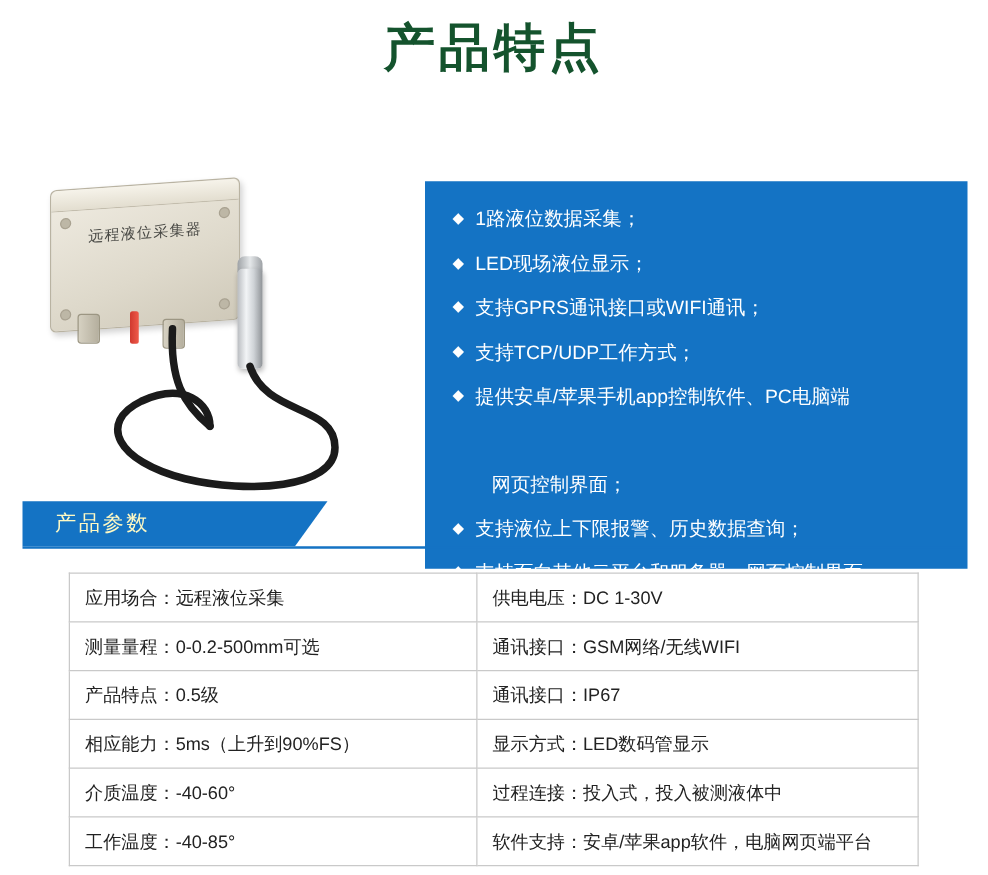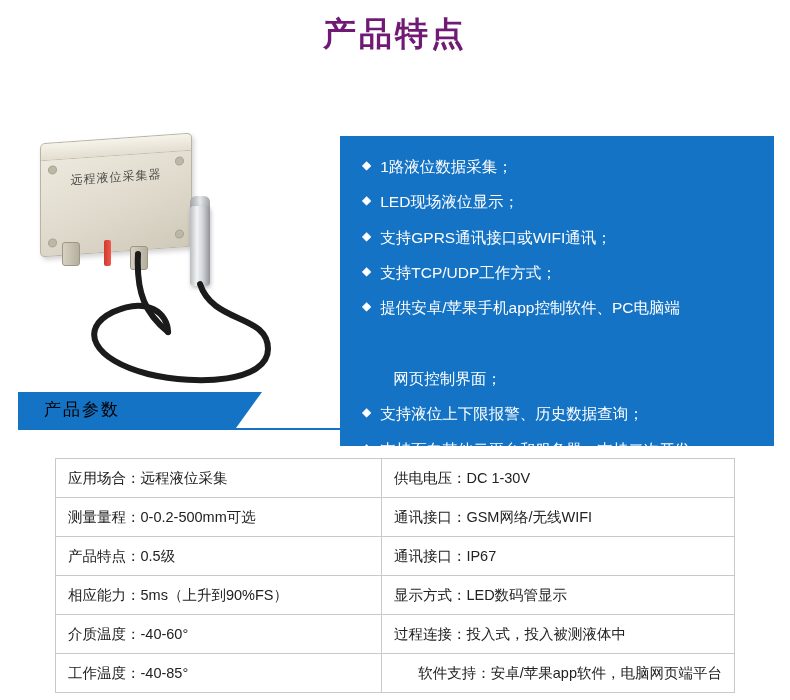--- a/index.html
+++ b/index.html
@@ -11,22 +11,22 @@
     height: 700px;
     background: #ffffff;
     font-family: "Liberation Sans", sans-serif;
     overflow: hidden;
     position: relative;
   }
 
   
   .page-title {
     text-align: center;
-    color: #701a75;
-    font-size: 33px;
+    color: #14532d;
+    font-size: 41px;
     font-weight: bold;
     letter-spacing: 3px;
     padding-top: 14px;
     line-height: 1.2;
   }
 
   
   .feature-section {
     position: relative;
     height: 330px;
@@ -163,21 +163,21 @@
     height: 44px;
     margin-top: 8px;
   }
   .params-banner {
     position: absolute;
     left: 18px;
     top: 0;
     width: 218px;
     height: 36px;
     background: #1473c4;
-    color: #000000;
+    color: #fef9c3;
     font-size: 17px;
     letter-spacing: 2px;
     line-height: 36px;
     padding-left: 26px;
     box-sizing: border-box;
   }
   .params-banner::after {
     content: "";
     position: absolute;
     right: -26px;
@@ -205,21 +205,21 @@
     color: #222222;
   }
   .params-table td {
     border: 1px solid #c9c9c9;
     height: 38px;
     padding: 0 12px;
     white-space: nowrap;
   }
   .params-table td.col-left { width: 48%; }
   .params-table td.col-right { width: 52%; }
-  .params-table td.center { text-align: right; }
+  .params-table td.center { text-align: left; }
 </style>
 </head>
 <body>
 
 <div class="page-title">产品特点</div>
 
 <div class="feature-section">
 
   <div class="product-photo">
 
@@ -275,21 +275,21 @@
       </span>
     </div>
 
     <div class="feature-item">
       <span class="bullet-diamond">◆</span>
       <span class="feature-text">支持液位上下限报警、历史数据查询；</span>
     </div>
 
     <div class="feature-item">
       <span class="bullet-diamond">◆</span>
-      <span class="feature-text">支持面向其他云平台和服务器，支持二次开发。</span>
+      <span class="feature-text">支持面向其他云平台和服务器，网页控制界面。</span>
     </div>
 
   </div>
 </div>
 
 <div class="params-banner-wrap">
   <div class="params-banner">产品参数</div>
   <div class="params-underline"></div>
 </div>
 

